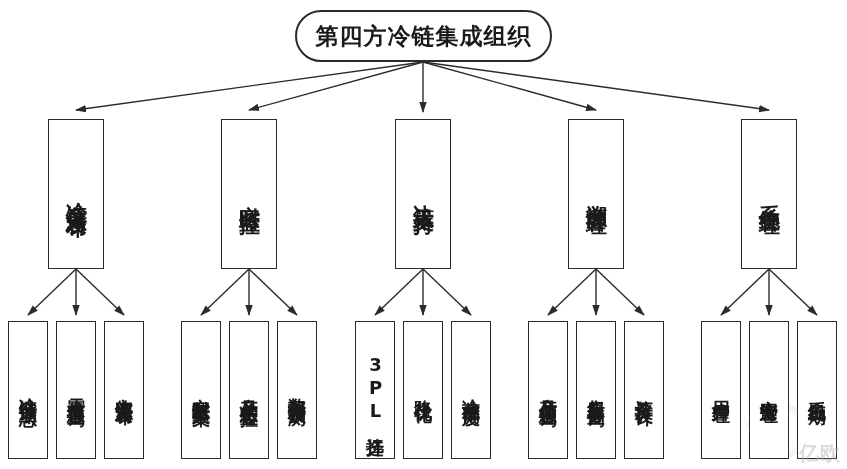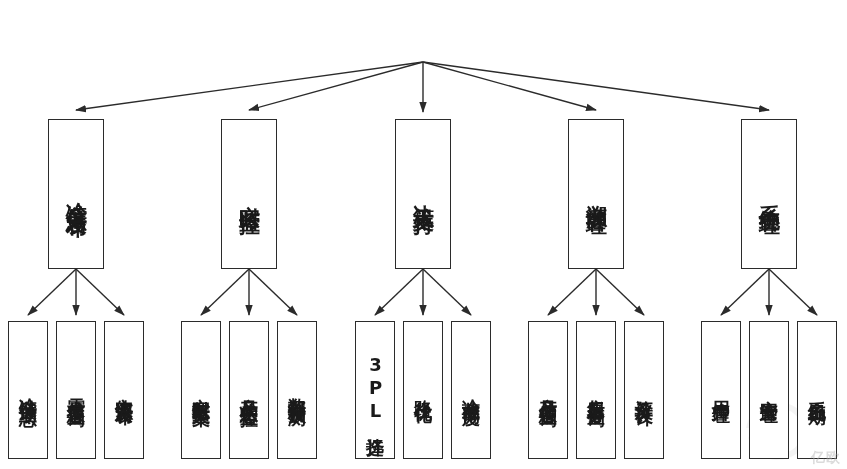--- a/index.html
+++ b/index.html
@@ -43,21 +43,21 @@
     writing-mode: vertical-rl;
     text-orientation: upright;
     font-weight: 700;
     line-height: 1;
   }
   .l2 .vtext { font-size: 21px; letter-spacing: 3px; }
   .l3 .vtext { font-size: 18px; letter-spacing: 2px; }
   .watermark-text {
     position: absolute;
     right: 6px; bottom: 2px;
-    font-size: 14px;
+    font-size: 20px;
     font-weight: 700;
     color: rgba(175, 175, 175, 0.45);
     letter-spacing: 1px;
   }
   .watermark-swirl {
     position: absolute;
     left: 742px; top: 398px;
     width: 70px; height: 66px;
     pointer-events: none;
   }
@@ -102,20 +102,23 @@
       <line x1="769" y1="269" x2="817" y2="315" marker-end="url(#ah)"></line>
     </g>
   </svg>
 
   <svg class="watermark-swirl" viewBox="0 0 70 66" xmlns="http://www.w3.org/2000/svg">
     <path d="M35 4 C 55 4 66 18 66 33 C 66 50 52 62 35 62 C 20 62 8 52 6 38
              C 12 50 23 56 35 56 C 50 56 60 46 60 33 C 60 20 50 10 35 10
              C 22 10 12 19 10 30 L 4 30 C 7 14 19 4 35 4 z" fill="rgba(0,0,0,0.045)"></path>
   </svg>
 
+  <div class="node root">
+    <span>第四方冷链集成组织</span>
+  </div>
 
   <div class="node l2" style="left:48px">
     <span class="vtext">冷链信息发布</span>
   </div>
   <div class="node l2" style="left:221px">
     <span class="vtext">实时监控</span>
   </div>
   <div class="node l2" style="left:395px">
     <span class="vtext">决策支持</span>
   </div>

